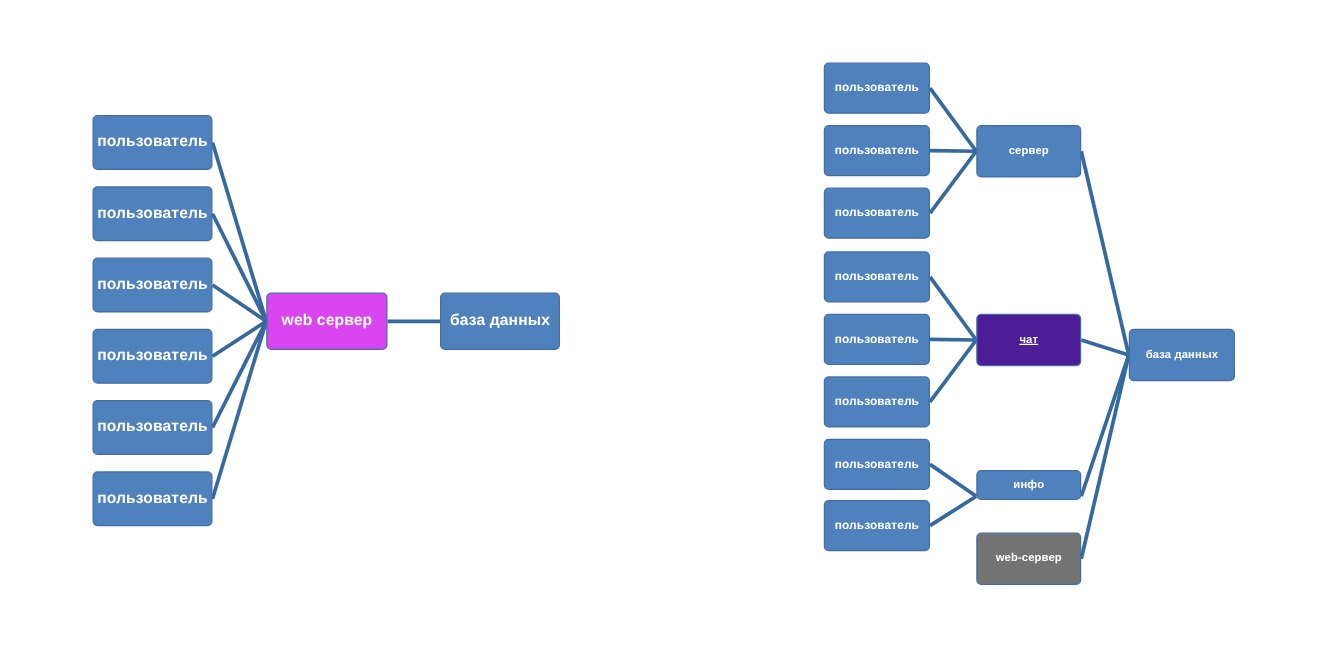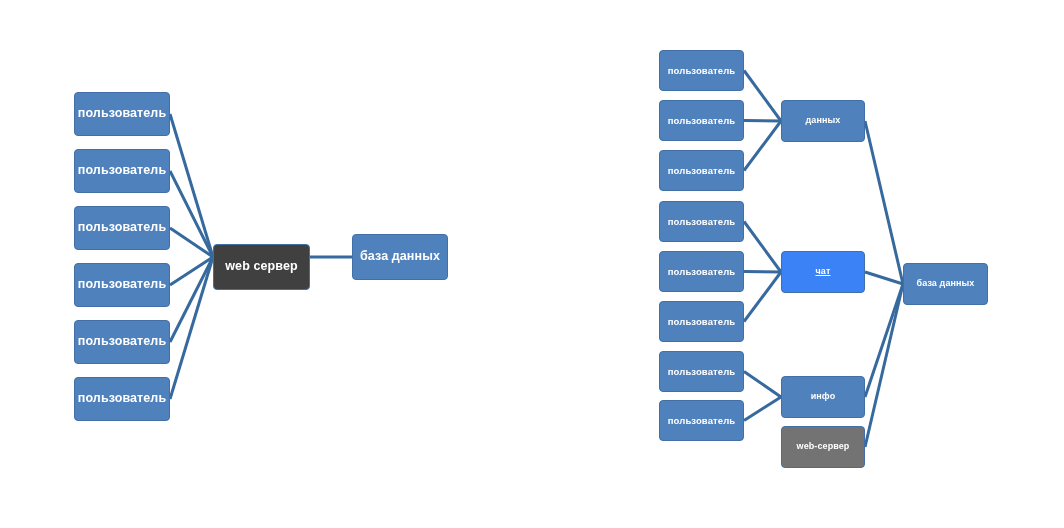--- a/index.html
+++ b/index.html
@@ -75,28 +75,28 @@
       <line x1="865" y1="272" x2="903" y2="284" stroke="#36699e" stroke-width="3" stroke-linecap="butt"></line>
       <line x1="865" y1="397" x2="903" y2="284" stroke="#36699e" stroke-width="3" stroke-linecap="butt"></line>
       <line x1="865" y1="447" x2="903" y2="284" stroke="#36699e" stroke-width="3" stroke-linecap="butt"></line>
     </svg>
 <div class="node lg" style="left: 74px; top: 92px; width: 96px; height: 44px; background: rgb(79, 129, 189); border-color: rgb(65, 111, 166); color: rgb(255, 255, 255);">пользователь</div>
     <div class="node lg" style="left: 74px; top: 149px; width: 96px; height: 44px; background: rgb(79, 129, 189); border-color: rgb(65, 111, 166); color: rgb(255, 255, 255);">пользователь</div>
     <div class="node lg" style="left: 74px; top: 206px; width: 96px; height: 44px; background: rgb(79, 129, 189); border-color: rgb(65, 111, 166); color: rgb(255, 255, 255);">пользователь</div>
     <div class="node lg" style="left: 74px; top: 263px; width: 96px; height: 44px; background: rgb(79, 129, 189); border-color: rgb(65, 111, 166); color: rgb(255, 255, 255);">пользователь</div>
     <div class="node lg" style="left: 74px; top: 320px; width: 96px; height: 44px; background: rgb(79, 129, 189); border-color: rgb(65, 111, 166); color: rgb(255, 255, 255);">пользователь</div>
     <div class="node lg" style="left: 74px; top: 377px; width: 96px; height: 44px; background: rgb(79, 129, 189); border-color: rgb(65, 111, 166); color: rgb(255, 255, 255);">пользователь</div>
-    <div class="node lg" style="left: 213px; top: 244px; width: 97px; height: 46px; background: #404040; border-color: rgb(65, 111, 166); color: rgb(255, 255, 255);">web сервер</div>
+    <div class="node lg" style="left: 213px; top: 234px; width: 97px; height: 46px; background: #d946ef; border-color: rgb(65, 111, 166); color: rgb(255, 255, 255);">web сервер</div>
     <div class="node lg" style="left: 352px; top: 234px; width: 96px; height: 46px; background: rgb(79, 129, 189); border-color: rgb(65, 111, 166); color: rgb(255, 255, 255);">база данных</div>
     <div class="node sm" style="left: 659px; top: 50px; width: 85px; height: 41px; background: rgb(79, 129, 189); border-color: rgb(65, 111, 166); color: rgb(255, 255, 255);">пользователь</div>
     <div class="node sm" style="left: 659px; top: 100px; width: 85px; height: 41px; background: rgb(79, 129, 189); border-color: rgb(65, 111, 166); color: rgb(255, 255, 255);">пользователь</div>
     <div class="node sm" style="left: 659px; top: 150px; width: 85px; height: 41px; background: rgb(79, 129, 189); border-color: rgb(65, 111, 166); color: rgb(255, 255, 255);">пользователь</div>
     <div class="node sm" style="left: 659px; top: 201px; width: 85px; height: 41px; background: rgb(79, 129, 189); border-color: rgb(65, 111, 166); color: rgb(255, 255, 255);">пользователь</div>
     <div class="node sm" style="left: 659px; top: 251px; width: 85px; height: 41px; background: rgb(79, 129, 189); border-color: rgb(65, 111, 166); color: rgb(255, 255, 255);">пользователь</div>
     <div class="node sm" style="left: 659px; top: 301px; width: 85px; height: 41px; background: rgb(79, 129, 189); border-color: rgb(65, 111, 166); color: rgb(255, 255, 255);">пользователь</div>
     <div class="node sm" style="left: 659px; top: 351px; width: 85px; height: 41px; background: rgb(79, 129, 189); border-color: rgb(65, 111, 166); color: rgb(255, 255, 255);">пользователь</div>
     <div class="node sm" style="left: 659px; top: 400px; width: 85px; height: 41px; background: rgb(79, 129, 189); border-color: rgb(65, 111, 166); color: rgb(255, 255, 255);">пользователь</div>
-    <div class="node xs" style="left: 781px; top: 100px; width: 84px; height: 42px; background: rgb(79, 129, 189); border-color: rgb(65, 111, 166); color: rgb(255, 255, 255);">данных</div>
-    <div class="node xs" style="left: 781px; top: 251px; width: 84px; height: 42px; background: #3b82f6; border-color: rgb(65, 111, 166); color: rgb(255, 255, 255); text-decoration: underline;">чат</div>
-    <div class="node xs" style="left: 781px; top: 376px; width: 84px; height: 42px; background: rgb(79, 129, 189); border-color: rgb(65, 111, 166); color: rgb(255, 255, 255);">инфо</div>
+    <div class="node xs" style="left: 781px; top: 100px; width: 84px; height: 42px; background: rgb(79, 129, 189); border-color: rgb(65, 111, 166); color: rgb(255, 255, 255);">сервер</div>
+    <div class="node xs" style="left: 781px; top: 251px; width: 84px; height: 42px; background: #4c1d95; border-color: rgb(65, 111, 166); color: rgb(255, 255, 255); text-decoration: underline;">чат</div>
+    <div class="node xs" style="left: 781px; top: 376px; width: 84px; height: 24px; background: rgb(79, 129, 189); border-color: rgb(65, 111, 166); color: rgb(255, 255, 255);">инфо</div>
     <div class="node xs" style="left: 781px; top: 426px; width: 84px; height: 42px; background: #737373; border-color: rgb(65, 111, 166); color: rgb(255, 255, 255);">web-сервер</div>
     <div class="node xs" style="left: 903px; top: 263px; width: 85px; height: 42px; background: rgb(79, 129, 189); border-color: rgb(65, 111, 166); color: rgb(255, 255, 255);">база данных</div>
   </div>
 
 </body></html>

